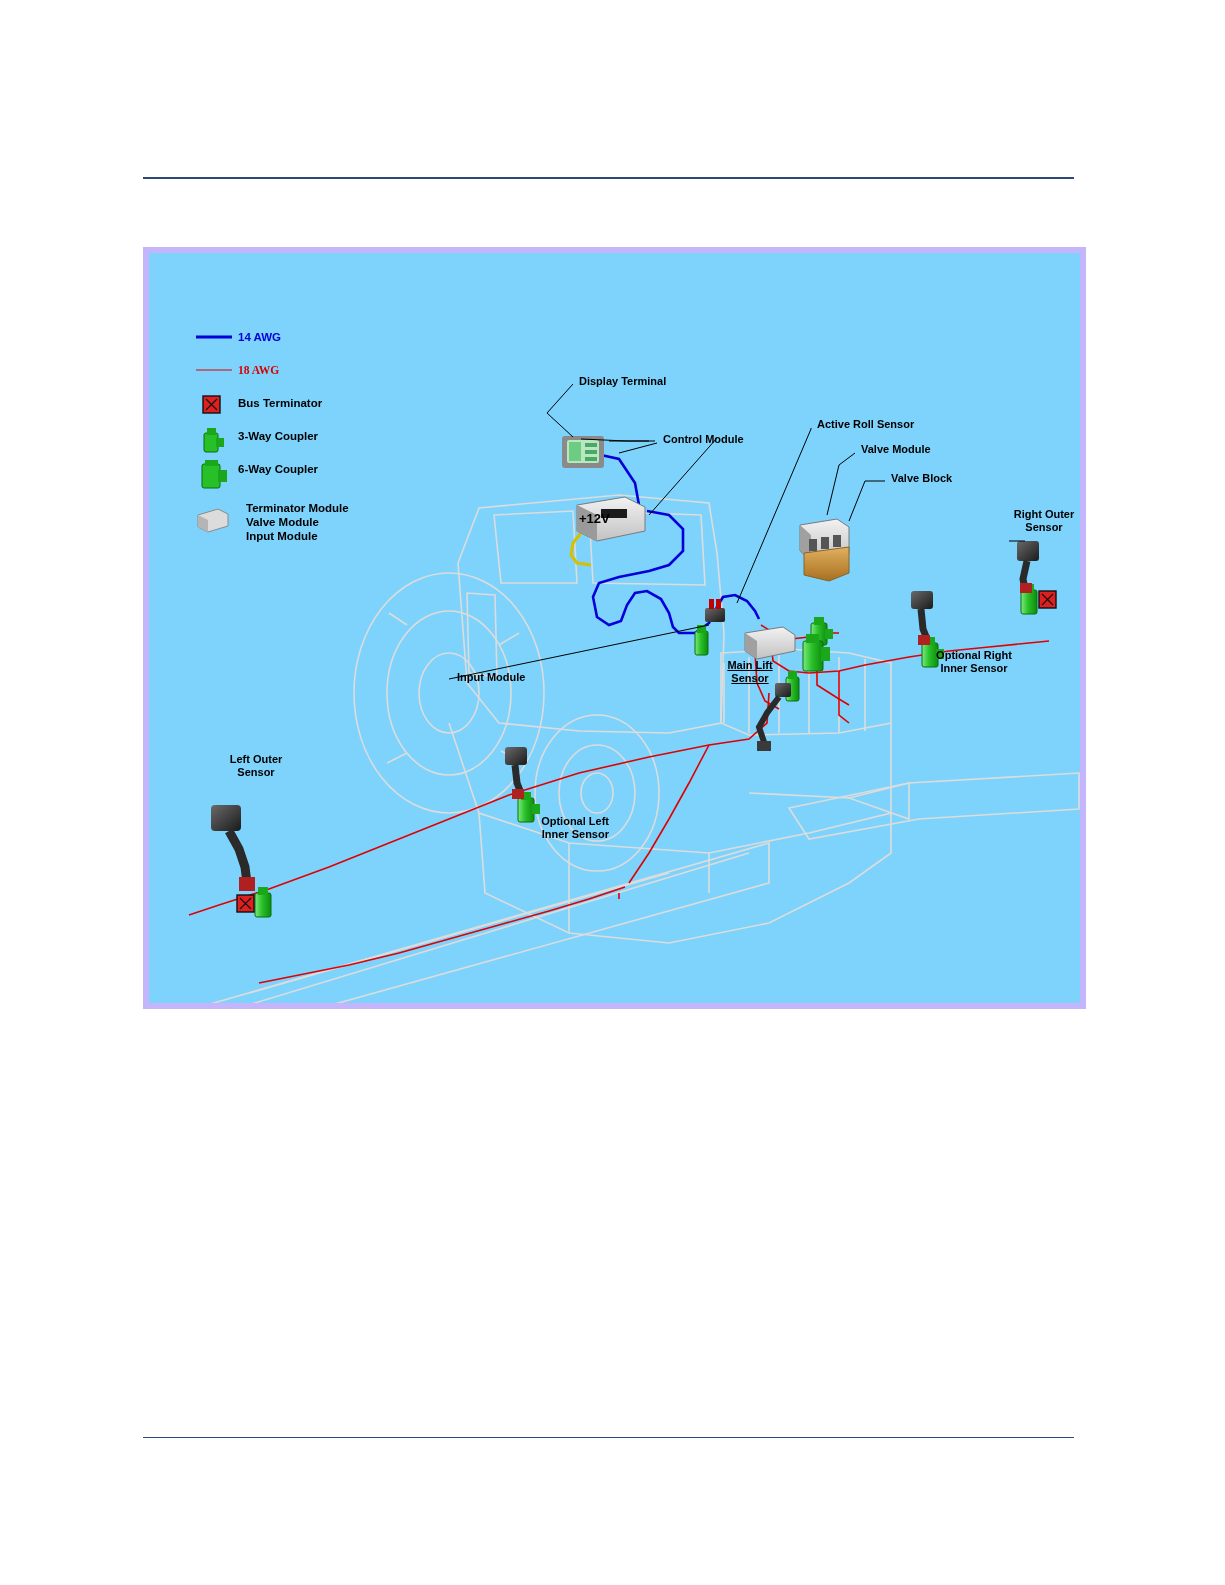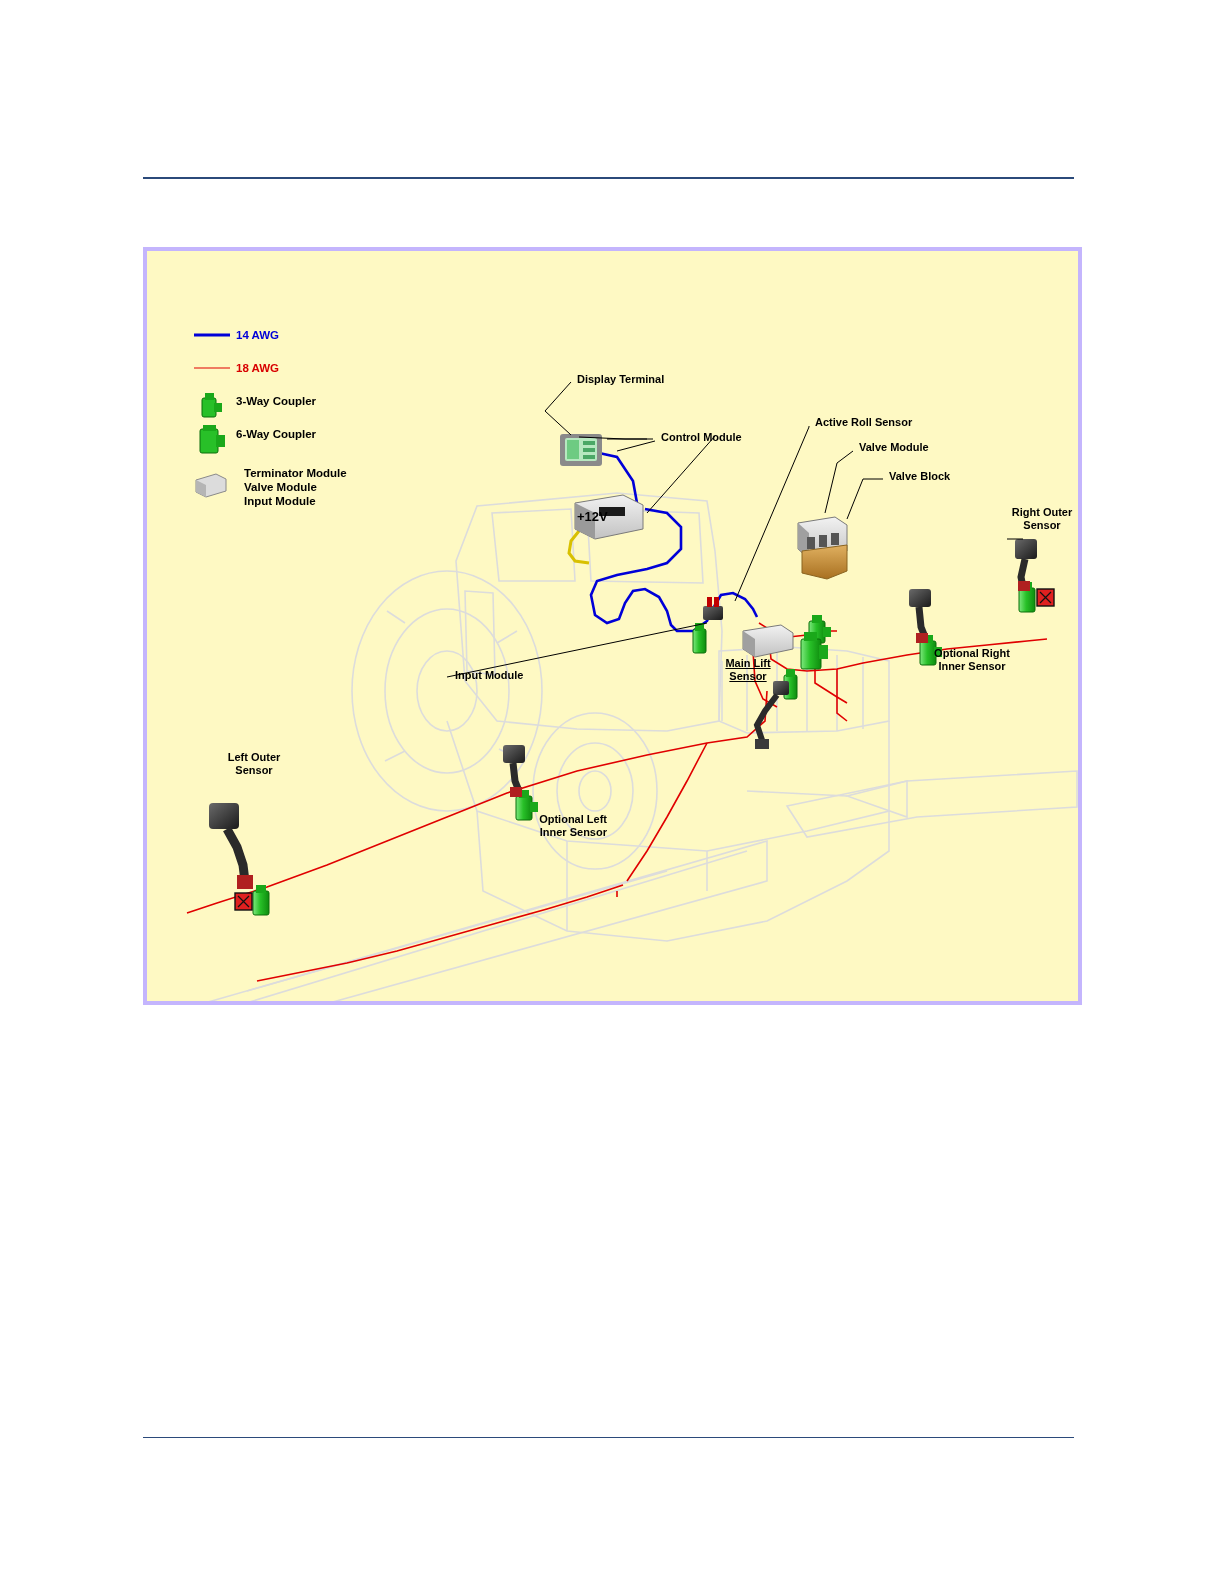--- a/index.html
+++ b/index.html
@@ -29,22 +29,22 @@
   }
   .rule.top { top: 177px; }
   .rule.bottom { top: 1437px; height: 1px; background: #2b4a7a; }
 
   .figure {
     position: absolute;
     left: 143px;
     top: 247px;
     width: 931px;
     height: 750px;
-    border: 4px solid #c4b5fd;
-    background: #fef9c3;
+    border: 6px solid #c4b5fd;
+    background: #7dd3fc;
   }
   .figure-inner {
     position: absolute;
     left: 0; top: 0;
     width: 931px;
     height: 750px;
   }
   svg.art {
     position: absolute;
     left: 0; top: 0;
@@ -73,21 +73,21 @@
     position: absolute;
     left: 44px;
     top: 2px;
     font-size: 11.5px;
     font-weight: bold;
     color: #000000;
     white-space: nowrap;
     line-height: 14px;
   }
   .legend-label.blue { color: #0000d8; }
-  .legend-label.red { color: #d80000; }
+  .legend-label.red { color: #d80000; font-family: Liberation Serif, serif; }
   .legend-label.multi { top: -4px; }
 
   .lbl {
     position: absolute;
     font-size: 11px;
     font-weight: bold;
     color: #000000;
     line-height: 13px;
     white-space: nowrap;
   }
@@ -337,20 +337,29 @@
 
         <div class="legend-row">
           <span class="legend-sym">
             <svg width="44" height="30" viewBox="0 0 44 30">
                 <line x1="2" y1="9" x2="38" y2="9" stroke="#e00000" stroke-width="1.2"></line>
               </svg>
           </span>
           <span class="legend-label red">18 AWG</span>
         </div>
 
+        <div class="legend-row">
+          <span class="legend-sym">
+            <svg width="44" height="30" viewBox="0 0 44 30">
+              <rect x="9" y="2" width="17" height="17" fill="#e02020" stroke="#111" stroke-width="1.4"></rect>
+              <path d="M12,5 L23,16 M23,5 L12,16" stroke="#111" stroke-width="1.2"></path>
+            </svg>
+          </span>
+          <span class="legend-label">Bus Terminator</span>
+        </div>
 
 
         <div class="legend-row">
           <span class="legend-sym">
             <svg width="44" height="30" viewBox="0 0 44 30">
               <rect x="10" y="6" width="14" height="19" rx="2" fill="#28c028" stroke="#0a6f0a"></rect>
               <rect x="13" y="1" width="9" height="7" fill="#1aa81a"></rect>
               <rect x="22" y="11" width="8" height="9" fill="#1aa81a"></rect>
             </svg>
           </span>

